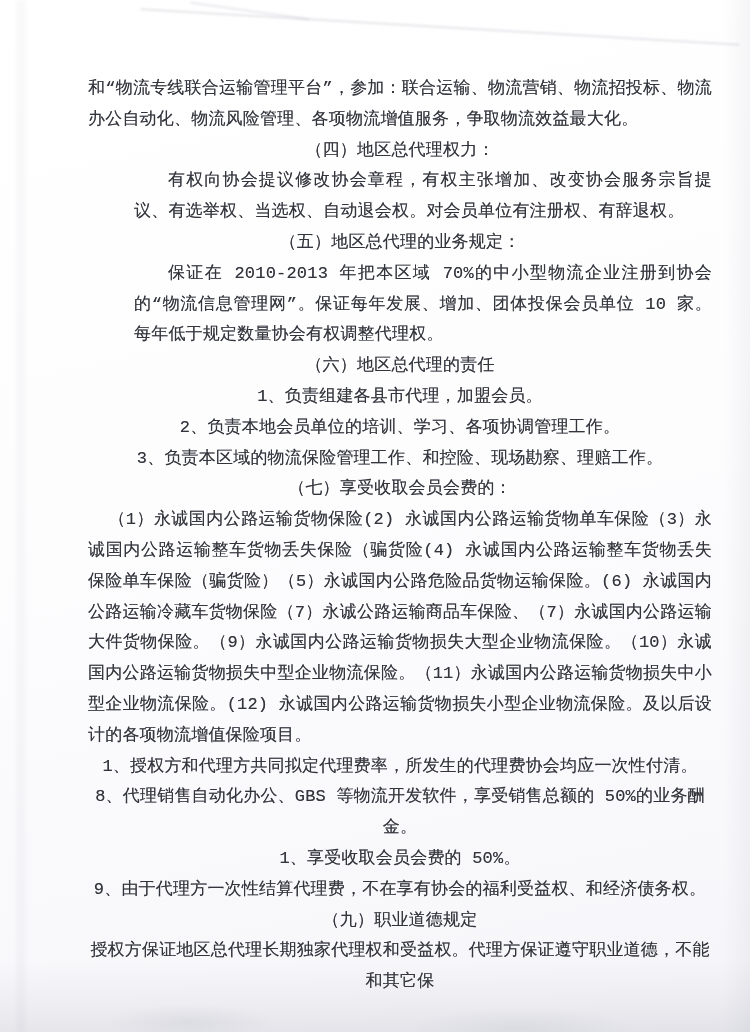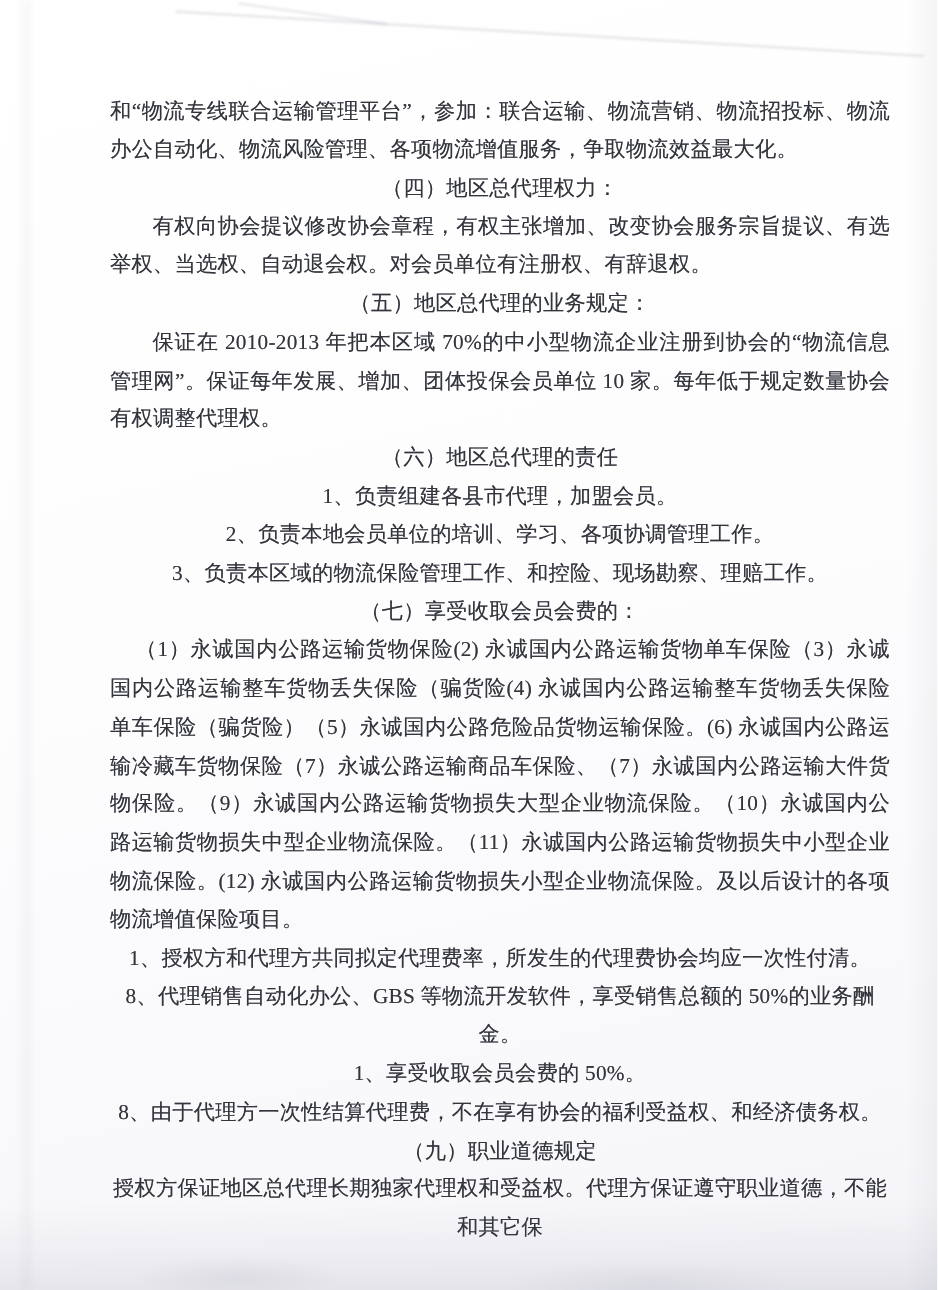--- a/index.html
+++ b/index.html
@@ -13,20 +13,21 @@
     font-family: "Liberation Serif", "DejaVu Serif", serif;
   }
   .page {
     position: relative;
     width: 750px;
     height: 1032px;
     background:
       linear-gradient(168deg, #ffffff 0%, var(--paper) 45%, #f8f8fb 85%, #f4f4f8 100%);
     overflow: hidden;
     color: var(--ink);
+    font-family: Liberation Mono, monospace;
   }
   
   .edge-band-left {
     position: absolute; left: 16px; top: 0; bottom: 0; width: 10px;
     background: rgba(165,165,185,0.07);
     filter: blur(2px);
   }
   .crease-top {
     position: absolute; top: 26px; left: 140px; width: 600px; height: 2px;
     background: rgba(150,150,168,0.22);
@@ -53,21 +54,21 @@
   
   .content {
     position: relative;
     padding: 74px 38px 0 88px;
     font-size: 17px;
     line-height: 30.8px;
     letter-spacing: 0.2px;
     text-shadow: 0 0 0.5px rgba(45,45,58,0.55);
   }
   .para { text-align: justify; }
-  .para.indent { text-indent: 2em; }
+  .para.indent { text-indent: 2em; margin-left: 46px; }
   .para.indent-sm { text-indent: 1.2em; }
   .para.plain, .para.heading, .para.item { text-align: center; }
 </style>
 </head>
 <body>
 
 <div class="page">
 
   <div class="edge-band-left"></div>
   <div class="crease-top"></div>
@@ -81,21 +82,21 @@
     <p class="para indent">保证在 2010-2013 年把本区域 70%的中小型物流企业注册到协会的“物流信息管理网”。保证每年发展、增加、团体投保会员单位 10 家。每年低于规定数量协会有权调整代理权。</p>
     <p class="para heading">（六）地区总代理的责任</p>
     <p class="para item">1、负责组建各县市代理，加盟会员。</p>
     <p class="para item">2、负责本地会员单位的培训、学习、各项协调管理工作。</p>
     <p class="para item">3、负责本区域的物流保险管理工作、和控险、现场勘察、理赔工作。</p>
     <p class="para heading">（七）享受收取会员会费的：</p>
     <p class="para indent-sm">（1）永诚国内公路运输货物保险(2) 永诚国内公路运输货物单车保险（3）永诚国内公路运输整车货物丢失保险（骗货险(4) 永诚国内公路运输整车货物丢失保险单车保险（骗货险）（5）永诚国内公路危险品货物运输保险。(6) 永诚国内公路运输冷藏车货物保险（7）永诚公路运输商品车保险、（7）永诚国内公路运输大件货物保险。（9）永诚国内公路运输货物损失大型企业物流保险。（10）永诚国内公路运输货物损失中型企业物流保险。（11）永诚国内公路运输货物损失中小型企业物流保险。(12) 永诚国内公路运输货物损失小型企业物流保险。及以后设计的各项物流增值保险项目。</p>
     <p class="para item">1、授权方和代理方共同拟定代理费率，所发生的代理费协会均应一次性付清。</p>
     <p class="para item">8、代理销售自动化办公、GBS 等物流开发软件，享受销售总额的 50%的业务酬金。</p>
     <p class="para item">1、享受收取会员会费的 50%。</p>
-    <p class="para item">8、由于代理方一次性结算代理费，不在享有协会的福利受益权、和经济债务权。</p>
+    <p class="para item">9、由于代理方一次性结算代理费，不在享有协会的福利受益权、和经济债务权。</p>
     <p class="para heading">（九）职业道德规定</p>
     <p class="para plain">授权方保证地区总代理长期独家代理权和受益权。代理方保证遵守职业道德，不能和其它保</p>
 
   </div>
 
   <div class="shadow-right"></div>
   <div class="shadow-bottom"></div>
 </div>
 
 </body></html>

